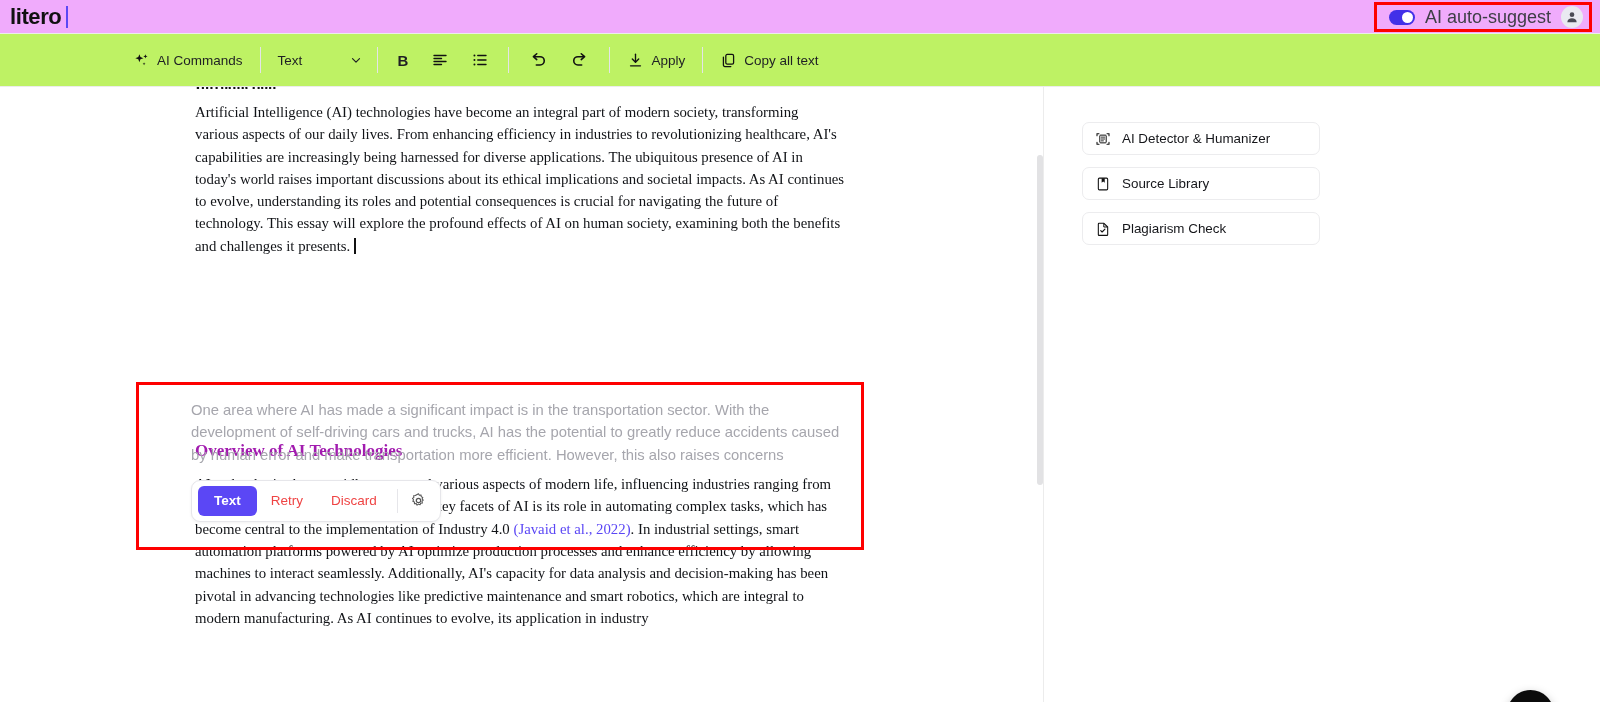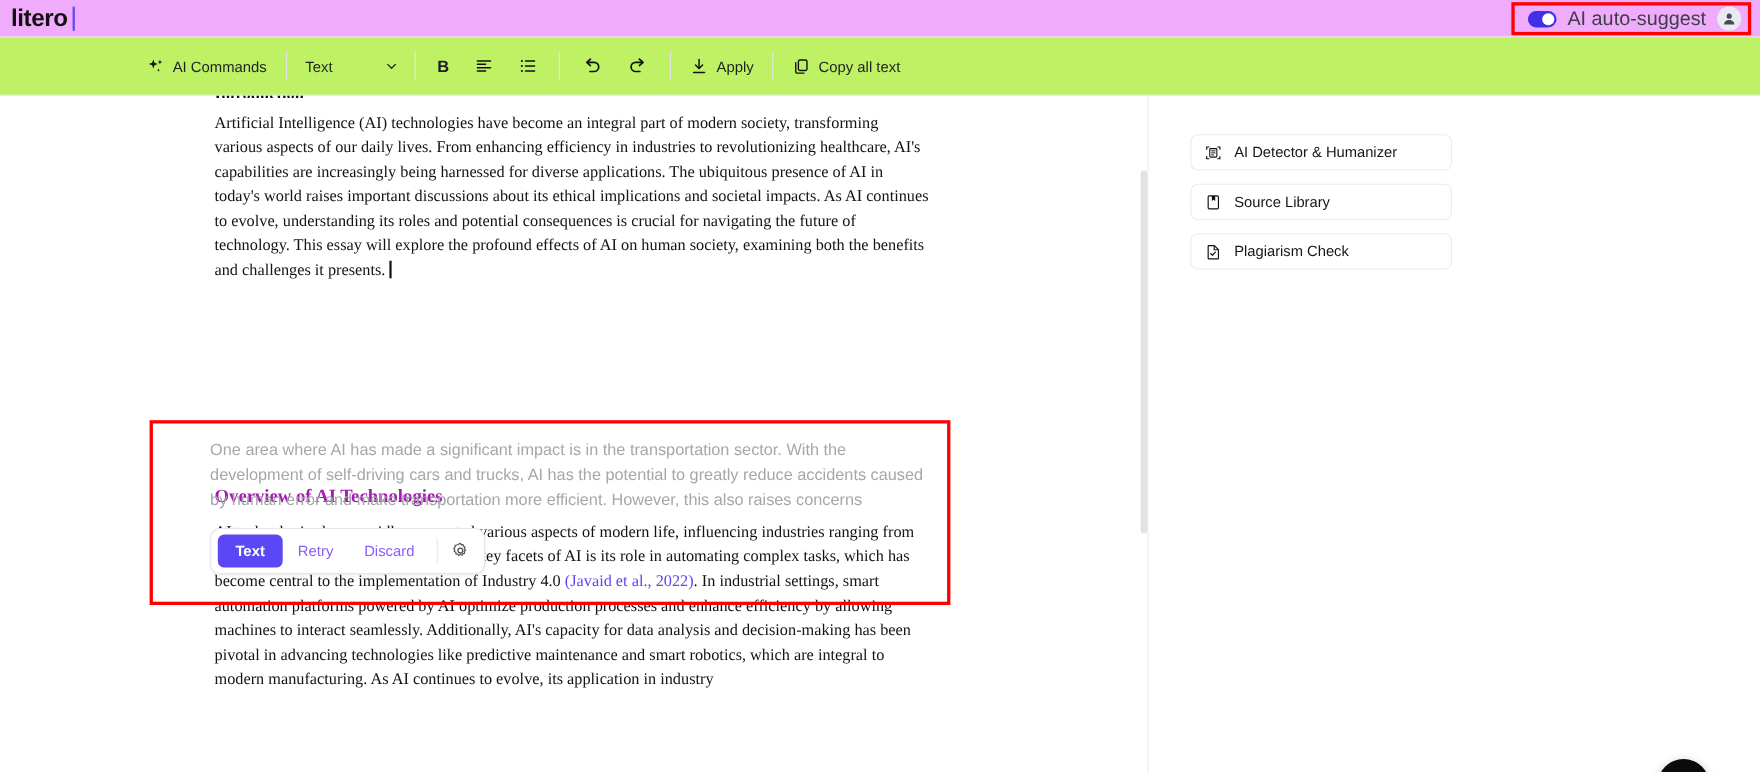--- a/index.html
+++ b/index.html
@@ -128,21 +128,21 @@
     background: #ffffff; border: 1px solid #e6e6ea; border-radius: 9px;
     box-shadow: 0 1px 3px rgba(0,0,0,0.06);
   }
   .btn-apply {
     background: #5b47f5; color: #ffffff;
     font-size: 13.5px; font-weight: bold;
     height: 30px; padding: 0 16px; border: none; border-radius: 6px;
     cursor: pointer;
   }
   .btn-ghost {
-    background: transparent; color: #8b5cf6;
+    background: transparent; color: #ef4444;
     font-size: 13.5px; height: 30px; padding: 0 14px;
     border: none; border-radius: 6px; cursor: pointer;
   }
   .act-sep { width: 1px; height: 24px; background: #e6e6ea; margin: 0 6px; }
   .icon-btn {
     width: 30px; height: 30px; border-radius: 6px; border: none;
     background: transparent; cursor: pointer;
     display: flex; align-items: center; justify-content: center;
   }
 

